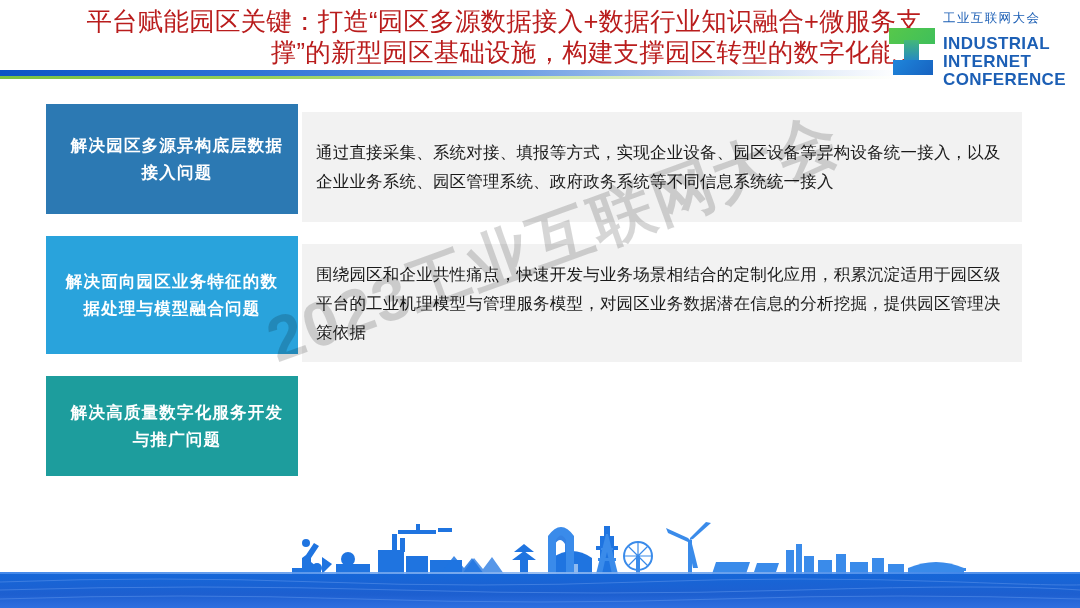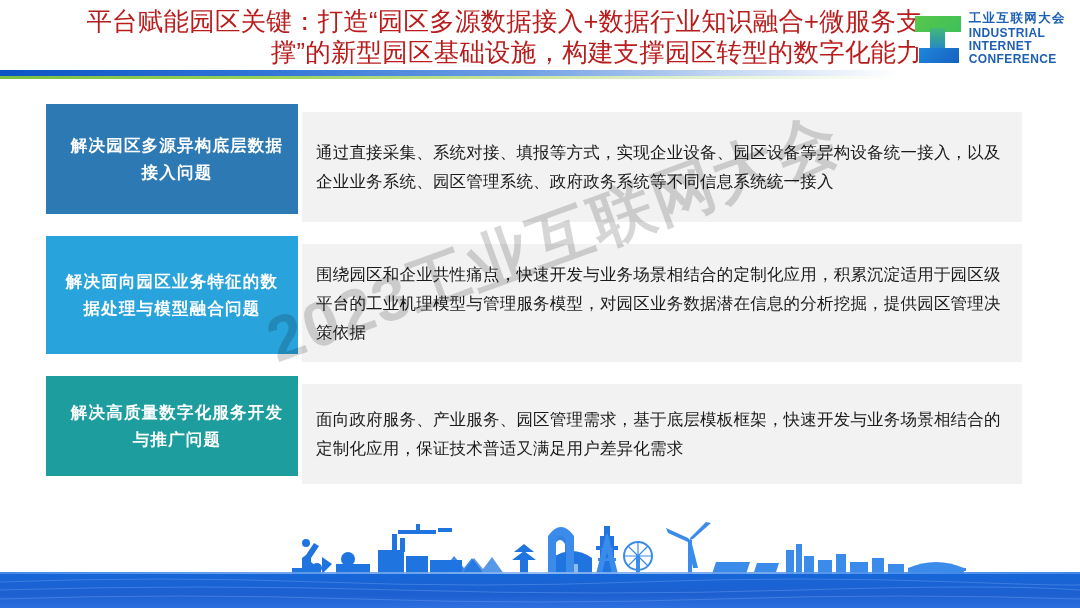--- a/index.html
+++ b/index.html
@@ -98,26 +98,26 @@
   #conf-logo .mark .notch {
     position: absolute;
     left: 0px; top: 18px;
     width: 15px; height: 15px;
     background: #ffffff;
   }
   #conf-logo .words { line-height: 1.06; }
   #conf-logo .cn {
     font-size: 12.5px;
     color: #1C5FB5;
-    font-weight: bold;
+    font-weight: normal;
     letter-spacing: 1.4px;
-    margin-bottom: 2px;
+    margin-bottom: 10px;
   }
   #conf-logo .en {
-    font-size: 12px;
+    font-size: 17px;
     color: #1C5FB5;
     font-weight: bold;
     letter-spacing: 0.4px;
   }
 
   
   #watermark {
     position: absolute;
     left: 270px;
     top: 300px;
@@ -242,23 +242,20 @@
 
     <div class="row row-2">
       <div class="row-label">解决面向园区业务特征的数据处理与模型融合问题</div>
       <div class="row-body">
         <div class="row-body-text">围绕园区和企业共性痛点，快速开发与业务场景相结合的定制化应用，积累沉淀适用于园区级平台的工业机理模型与管理服务模型，对园区业务数据潜在信息的分析挖掘，提供园区管理决策依据</div>
       </div>
     </div>
 
     <div class="row row-3">
       <div class="row-label">解决高质量数字化服务开发与推广问题</div>
-      <div class="row-body">
-        <div class="row-body-text">面向政府服务、产业服务、园区管理需求，基于底层模板框架，快速开发与业务场景相结合的定制化应用，保证技术普适又满足用户差异化需求</div>
-      </div>
     </div>
 
   </div>
 
   <svg id="skyline" viewBox="0 0 1080 92" preserveAspectRatio="none">
     <defs>
       <linearGradient id="waterGrad" x1="0" y1="0" x2="0" y2="1">
         <stop offset="0%" stop-color="#1667D8"></stop>
         <stop offset="60%" stop-color="#1D5FD0"></stop>
         <stop offset="100%" stop-color="#2E6FE0"></stop>

